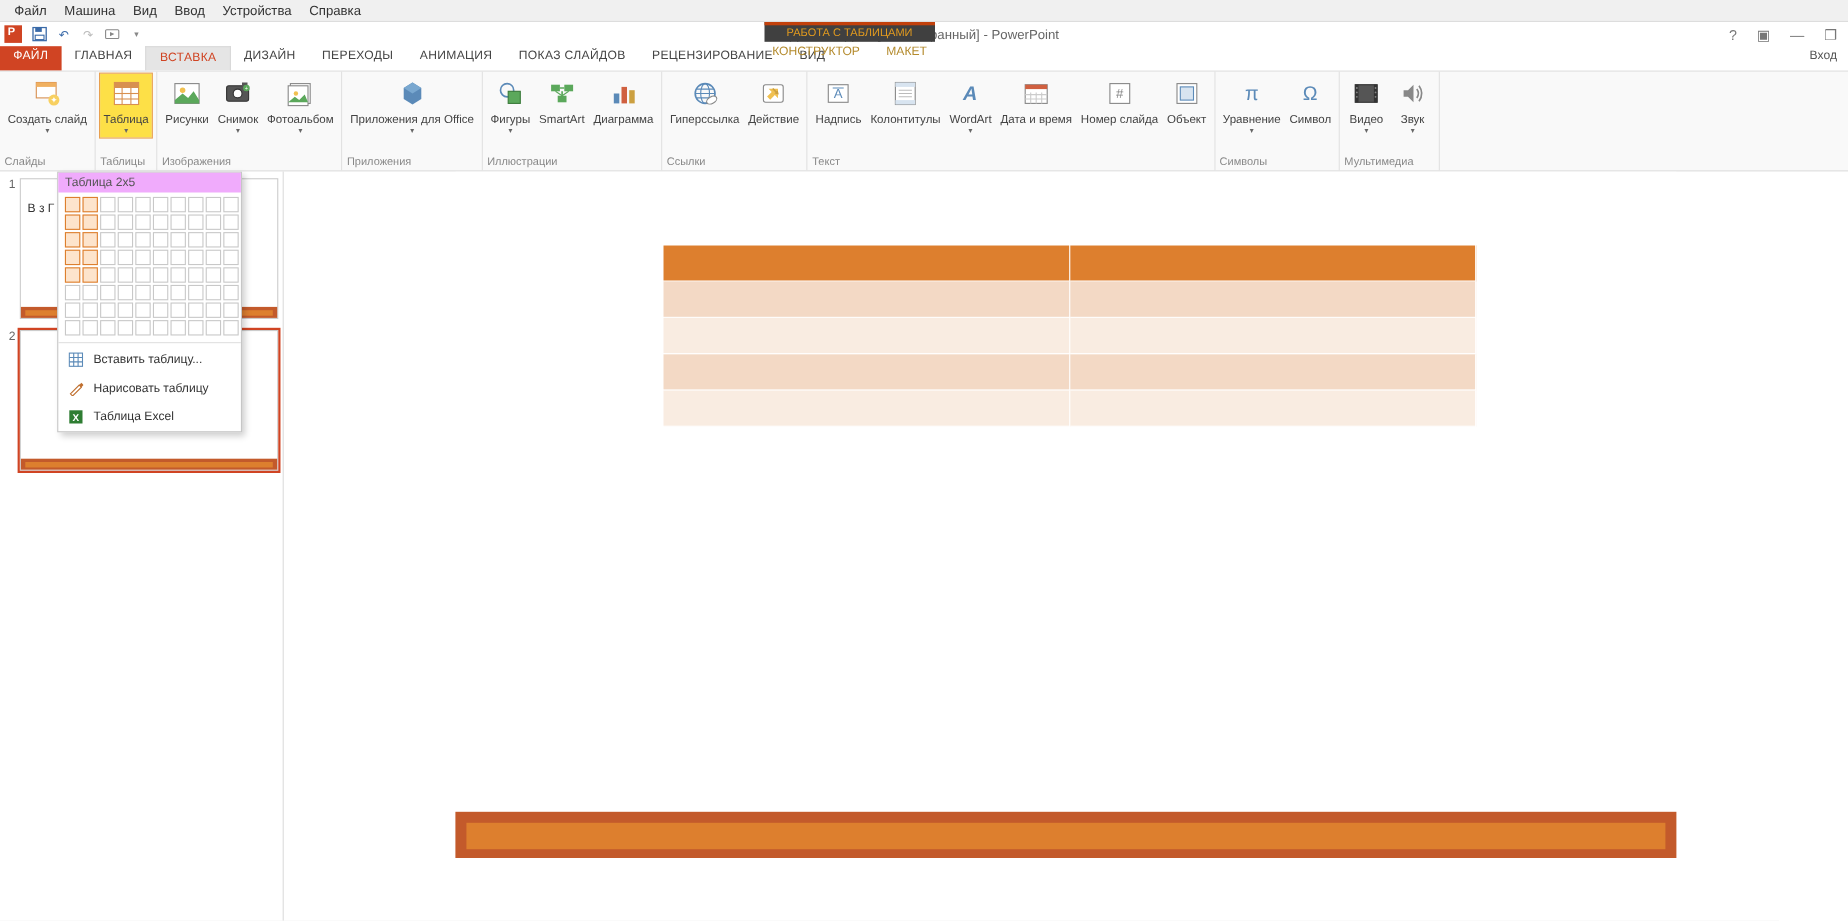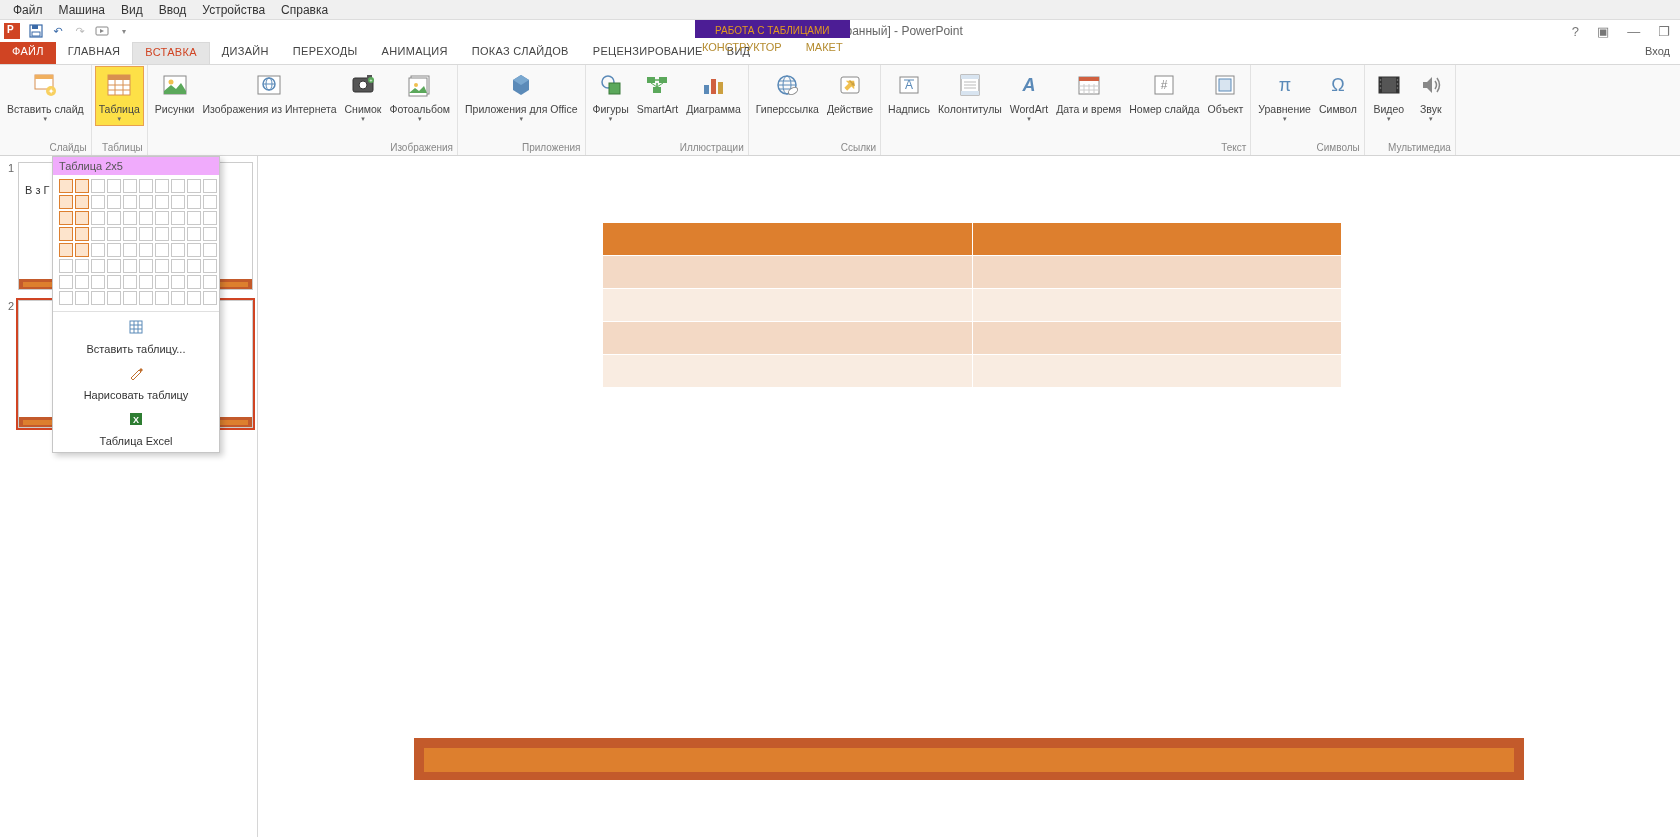--- a/index.html
+++ b/index.html
@@ -18,35 +18,35 @@
 .titlebar .title { position: absolute; left: 50%; transform: translateX(-50%); color: #666; font-size: 12px; white-space: nowrap; }
 .win-ctrl { margin-left: auto; display: flex; gap: 18px; padding-right: 10px; color: #777; font-size: 13px; align-items: center; }
 .win-ctrl span { cursor: pointer; }
 
 
 .ribbon-tabs { height: 22px; display: flex; align-items: stretch; background: #fff; font-size: 11px; position: relative; }
 .rtab { padding: 3px 12px 0; cursor: pointer; color: #444; text-transform: uppercase; letter-spacing: 0.3px; }
 .rtab.file { background: #d04423; color: #fff; }
 .rtab.active { border: 1px solid #d9d9d9; border-bottom: none; color: #d04423; background: #e5e5e5; }
 .context-tabs { position: absolute; left: 690px; display: flex; flex-direction: column; align-items: center; top: -22px; }
-.context-label { background: #4c1d95; color: #e39b1e; font-size: 10px; padding: 2px 20px; border-top: 3px solid #4c1d95; }
+.context-label { background: #404040; color: #e39b1e; font-size: 10px; padding: 2px 20px; border-top: 3px solid #c2410c; }
 .context-row { display: flex; }
 .ctab { padding: 3px 12px 0; color: #b48b2e; font-size: 11px; cursor: pointer; }
 .sign-in { margin-left: auto; padding: 3px 10px; color: #555; font-size: 11px; text-align: center; }
 
 
 .ribbon { height: 92px; background: #f9f9f9; border-top: 1px solid #d9d9d9; border-bottom: 1px solid #d4d4d4; display: flex; font-size: 10px; }
 .rgroup { border-right: 1px solid #e2e2e2; display: flex; flex-direction: column; padding: 2px 4px 0; }
 .rgroup-items { display: flex; flex: 1; align-items: flex-start; gap: 2px; }
 .rbtn { display: flex; flex-direction: column; align-items: center; padding: 2px 3px; cursor: pointer; text-align: center; min-width: 40px; }
 .rbtn.selected { background: #fde047; outline: 1px solid #e8a050; }
 .ricon { width: 32px; height: 32px; margin-bottom: 2px; display: flex; align-items: center; justify-content: center; font-size: 22px; color: #5b8ab8; }
 .rbtn .lbl { line-height: 1.15; color: #444; font-size: 10.5px; }
 .rbtn .arrow { font-size: 7px; color: #666; }
-.rgroup-label { text-align: right; color: #888; font-size: 10px; padding: 2px 0; }
+.rgroup-label { text-align: left; color: #888; font-size: 10px; padding: 2px 0; }
 
 
 .workspace { position: absolute; top: 156px; bottom: 0; left: 0; right: 0; display: flex; background: #eaeaea; }
 .slide-panel { width: 258px; background: #fff; border-right: 1px solid #d6d6d6; padding-top: 4px; }
 .thumb-row { display: flex; padding: 2px 4px; }
 .thumb-num { width: 14px; text-align: right; padding-right: 4px; font-size: 11px; color: #666; }
 .thumb { flex: 1; height: 128px; border: 1px solid #ccc; background: #fff; position: relative; margin-bottom: 6px; }
 .thumb.sel { outline: 2px solid #d04423; }
 .thumb-bar { position: absolute; left: 0; right: 0; bottom: 0; height: 10px; background: #c35a2b; }
 .thumb-innerbar { position: absolute; left: 4px; right: 4px; bottom: 2px; height: 5px; background: #dd7f2e; }
@@ -61,21 +61,21 @@
 .st-r1 { background: #f3d9c5; }
 .st-r2 { background: #f9ece1; }
 
 
 .table-dropdown { position: absolute; left: 52px; top: 156px; width: 168px; background: #fff; border: 1px solid #c6c6c6; box-shadow: 3px 3px 6px rgba(0,0,0,0.2); z-index: 100; }
 .dd-title { padding: 3px 6px; font-size: 11px; color: #555; background: #f0abfc; }
 .grid-sel { padding: 4px 6px; display: grid; grid-template-columns: repeat(10, 14px); grid-auto-rows: 14px; gap: 2px; }
 .gcell { width: 14px; height: 14px; border: 1px solid #c8c8c8; background: #fff; }
 .gcell.on { background: #fde4cc; border-color: #dd7f2e; }
 .dd-sep { height: 1px; background: #e0e0e0; margin: 2px 0; }
-.dd-item { display: flex; align-items: center; padding: 5px 8px; gap: 8px; cursor: pointer; font-size: 11px; flex-direction: column; }
+.dd-item { display: flex; align-items: center; padding: 5px 8px; gap: 8px; cursor: pointer; font-size: 11px; }
 .dd-icon { width: 16px; height: 16px; display: flex; align-items: center; justify-content: center; font-size: 12px; }
 
 svg { display: block; }
 </style>
 </head>
 <body>
 
 <div class="vm-menu">
   <span>Файл</span>
   <span>Машина</span>
@@ -139,21 +139,21 @@
       <div class="rgroup-items">
         <div class="rbtn">
           <div class="ricon">
             <svg width="28" height="28" viewBox="0 0 28 28">
               <rect x="4" y="4" width="18" height="14" fill="#fff" stroke="#d89050"></rect>
               <rect x="4" y="4" width="18" height="4" fill="#f0b060"></rect>
               <circle cx="20" cy="20" r="5" fill="#f8d060"></circle>
               <text x="20" y="23" font-size="8" fill="#fff" text-anchor="middle">✦</text>
             </svg>
           </div>
-          <div class="lbl">Вставить слайд</div>
+          <div class="lbl">Создать слайд</div>
           <div class="arrow">▾</div>
         </div>
       </div>
       <div class="rgroup-label">Слайды</div>
     </div>
     <div class="rgroup">
       <div class="rgroup-items">
         <div class="rbtn selected">
           <div class="ricon">
             <svg width="28" height="28" viewBox="0 0 28 28">
@@ -175,31 +175,20 @@
       <div class="rgroup-items">
         <div class="rbtn">
           <div class="ricon">
             <svg width="28" height="28" viewBox="0 0 28 28">
               <rect x="3" y="5" width="22" height="18" fill="#fff" stroke="#888"></rect>
               <circle cx="10" cy="11" r="2.5" fill="#f0c050"></circle>
               <path d="M3 20 L10 14 L15 18 L20 12 L25 20 L25 23 L3 23 Z" fill="#5ba85b"></path>
             </svg>
           </div>
           <div class="lbl">Рисунки</div>
-        </div>
-        <div class="rbtn">
-          <div class="ricon">
-            <svg width="28" height="28" viewBox="0 0 28 28">
-              <rect x="3" y="5" width="22" height="18" fill="#fff" stroke="#888"></rect>
-              <circle cx="14" cy="13" r="6" fill="none" stroke="#5b8ab8" stroke-width="1.5"></circle>
-              <ellipse cx="14" cy="13" rx="3" ry="6" fill="none" stroke="#5b8ab8"></ellipse>
-              <line x1="8" y1="13" x2="20" y2="13" stroke="#5b8ab8"></line>
-            </svg>
-          </div>
-          <div class="lbl">Изображения из Интернета</div>
         </div>
         <div class="rbtn">
           <div class="ricon">
             <svg width="28" height="28" viewBox="0 0 28 28">
               <rect x="4" y="7" width="20" height="14" rx="2" fill="#555" stroke="#333"></rect>
               <circle cx="14" cy="14" r="4" fill="#fff" stroke="#333"></circle>
               <rect x="18" y="4" width="5" height="4" fill="#555"></rect>
               <circle cx="22" cy="9" r="3" fill="#5ba85b"></circle>
               <text x="22" y="11" font-size="5" fill="#fff" text-anchor="middle">+</text>
             </svg>

